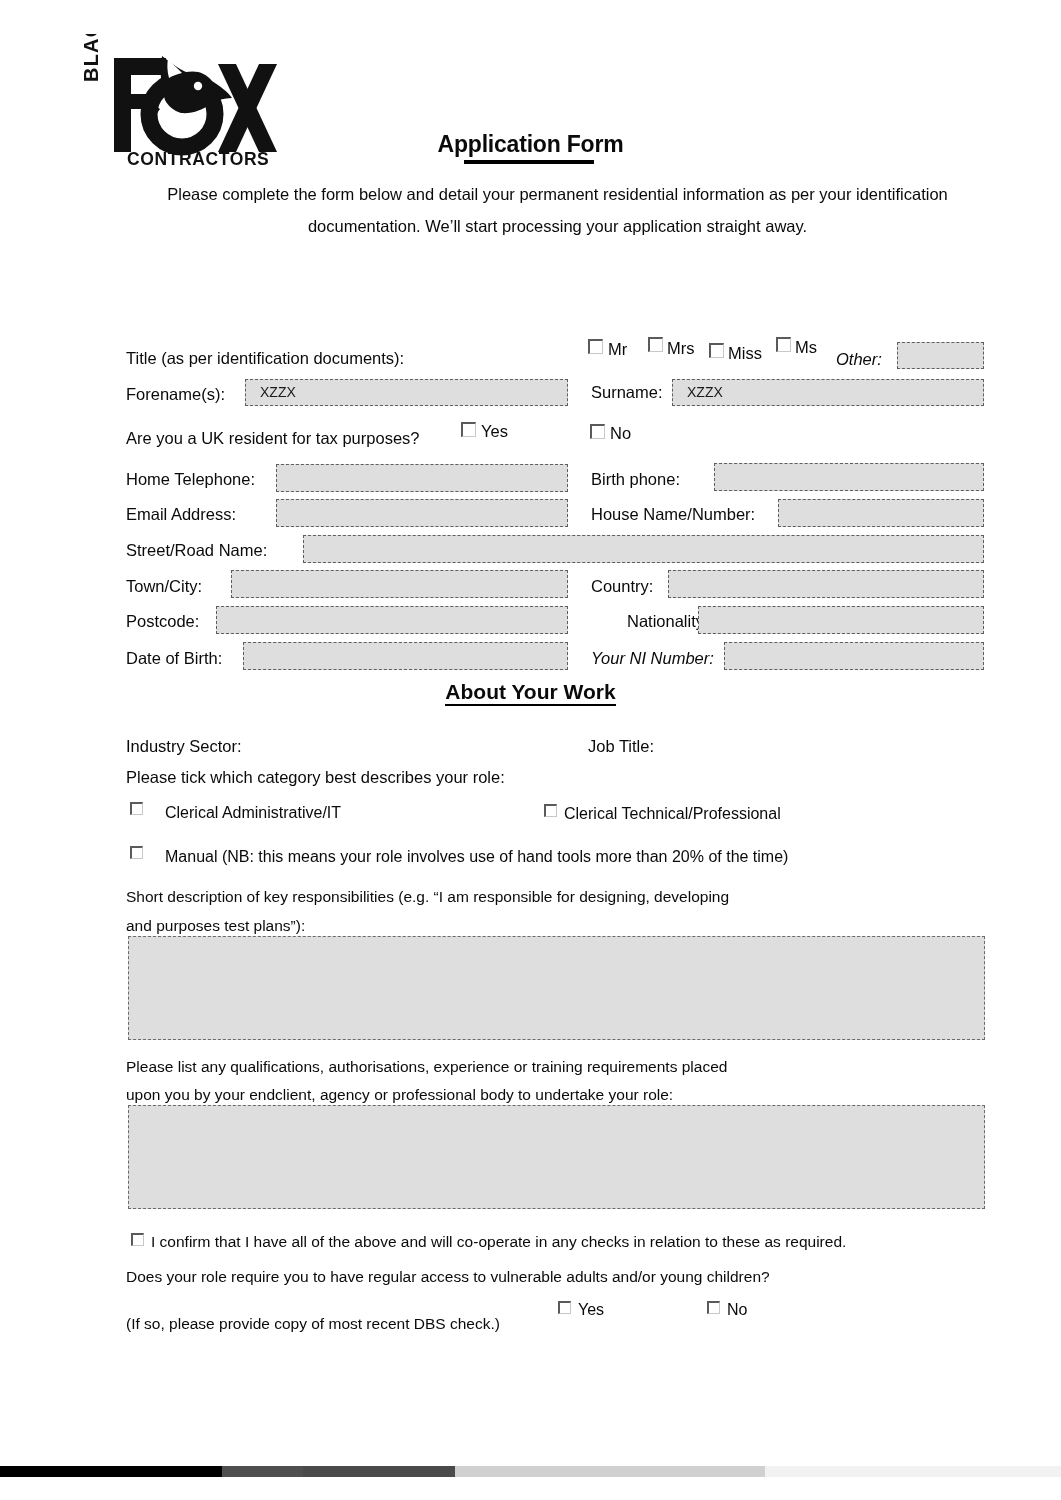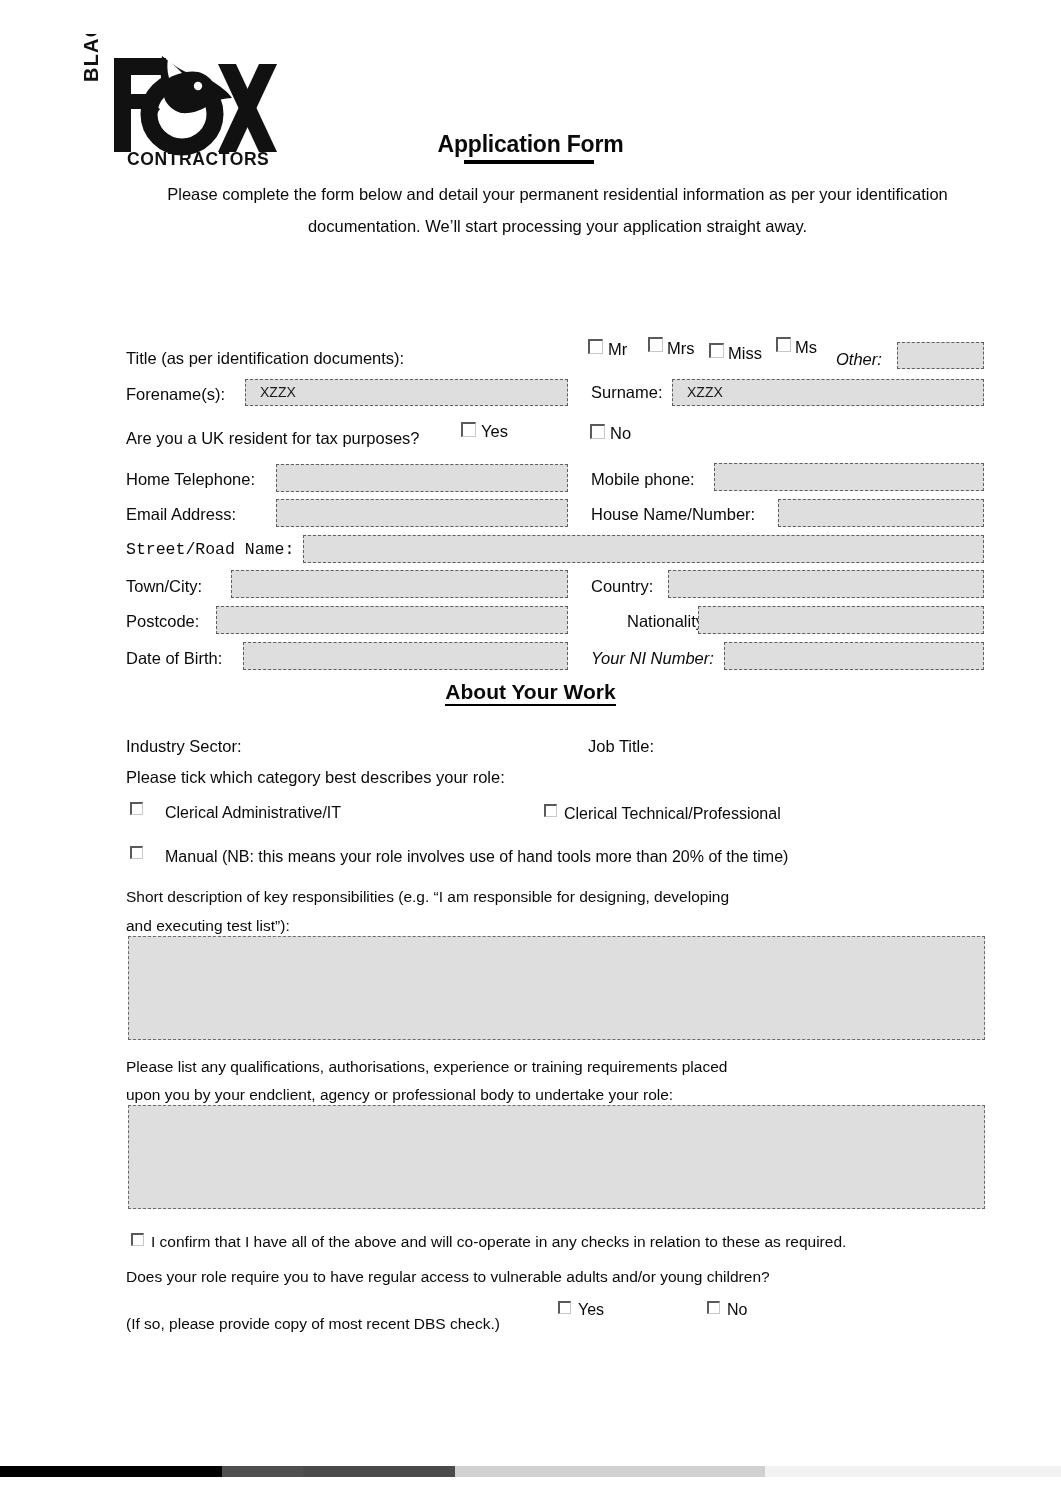--- a/index.html
+++ b/index.html
@@ -187,30 +187,30 @@
 
   <div class="lbl" style="left:126px; top:428px;">Are you a UK resident for tax purposes?</div>
   <div class="cb" style="left:461px; top:422px;"></div>
   <div class="lbl" style="left:481px; top:421px;">Yes</div>
   <div class="cb" style="left:590px; top:424px;"></div>
   <div class="lbl" style="left:610px; top:423px;">No</div>
 
   <div class="lbl" style="left:126px; top:469px;">Home Telephone:</div>
   <div class="fld" style="left:276px; top:464px; width:292px; height:28px;"></div>
 
-  <div class="lbl" style="left:591px; top:469px;">Mobile phone:</div>
+  <div class="lbl" style="left:591px; top:469px;">Birth phone:</div>
   <div class="fld" style="left:714px; top:463px; width:270px; height:28px;"></div>
 
   <div class="lbl" style="left:126px; top:504px;">Email Address:</div>
   <div class="fld" style="left:276px; top:499px; width:292px; height:28px;"></div>
 
   <div class="lbl" style="left:591px; top:504px;">House Name/Number:</div>
   <div class="fld" style="left:778px; top:499px; width:206px; height:28px;"></div>
 
-  <div class="lbl" style="left:126px; top:540px;font-family:Liberation Mono, monospace;">Street/Road Name:</div>
+  <div class="lbl" style="left:126px; top:540px;">Street/Road Name:</div>
   <div class="fld" style="left:303px; top:535px; width:681px; height:28px;"></div>
 
   <div class="lbl" style="left:126px; top:576px;">Town/City:</div>
   <div class="fld" style="left:231px; top:570px; width:337px; height:28px;"></div>
 
   <div class="lbl" style="left:591px; top:576px;">Country:</div>
   <div class="fld" style="left:668px; top:570px; width:316px; height:28px;"></div>
 
   <div class="lbl" style="left:126px; top:611px;">Postcode:</div>
   <div class="fld" style="left:216px; top:606px; width:352px; height:28px;"></div>
@@ -236,21 +236,21 @@
   <div class="cb cb-sm" style="left:130px; top:802px;"></div>
   <div class="lbl" style="left:165px; top:803px; font-size:16px;">Clerical  Administrative/IT</div>
 
   <div class="cb cb-sm" style="left:544px; top:804px;"></div>
   <div class="lbl" style="left:564px; top:804px; font-size:16px;">Clerical Technical/Professional</div>
 
   <div class="cb cb-sm" style="left:130px; top:846px;"></div>
   <div class="lbl" style="left:165px; top:847px; font-size:16px;">Manual (NB: this means your role involves use of hand tools more than 20% of the time)</div>
 
   <div class="lbl" style="left:126px; top:887px; font-size:15.5px;">Short description of key responsibilities (e.g. “I am responsible for designing, developing</div>
-  <div class="lbl" style="left:126px; top:916px; font-size:15.5px;">and executing test list”):</div>
+  <div class="lbl" style="left:126px; top:916px; font-size:15.5px;">and purposes test plans”):</div>
 
   <div class="fld-lg" style="left:128px; top:936px; width:857px; height:104px;"></div>
 
   <div class="lbl" style="left:126px; top:1057px; font-size:15.5px;">Please list any qualifications, authorisations, experience or training requirements placed</div>
   <div class="lbl" style="left:126px; top:1085px; font-size:15.5px;">upon you by your endclient, agency or professional body to undertake your role:</div>
 
   <div class="fld-lg" style="left:128px; top:1105px; width:857px; height:104px;"></div>
 
   <div class="cb cb-sm" style="left:131px; top:1233px;"></div>
   <div class="lbl" style="left:151px; top:1232px; font-size:15.5px;">I confirm that I have all of the above and will co-operate in any checks in relation to these as required.</div>

